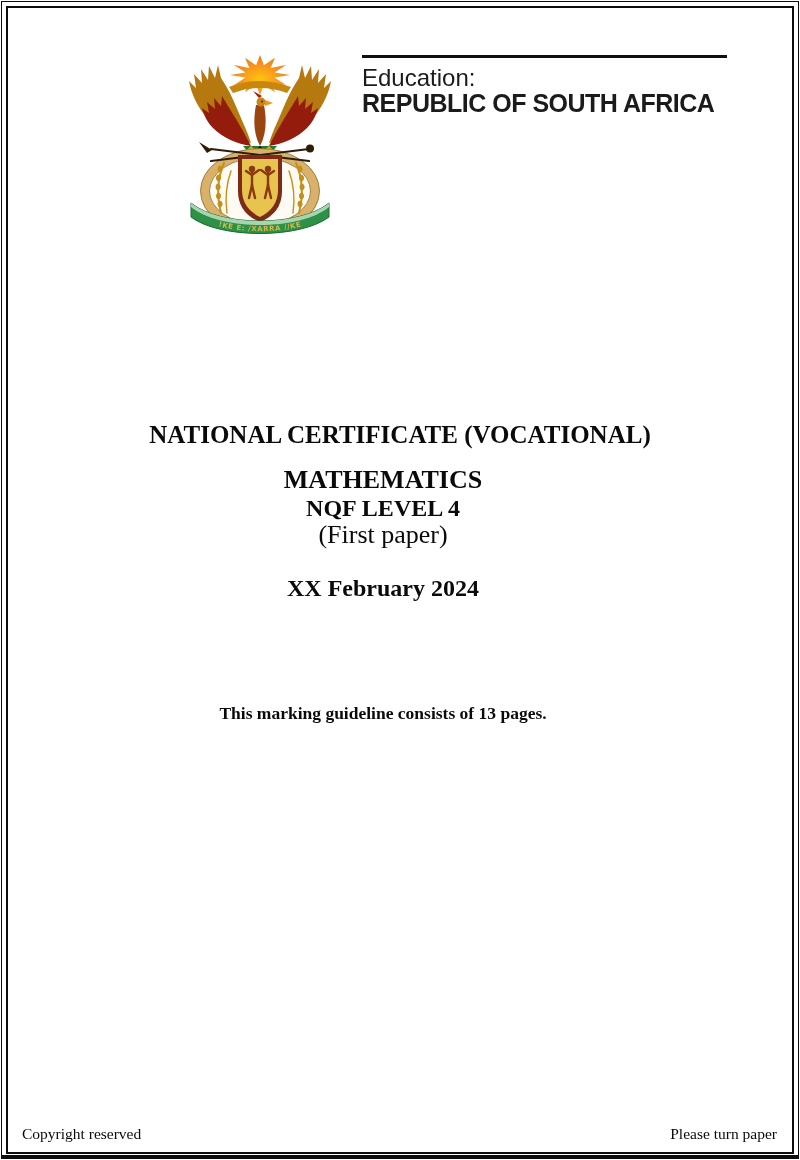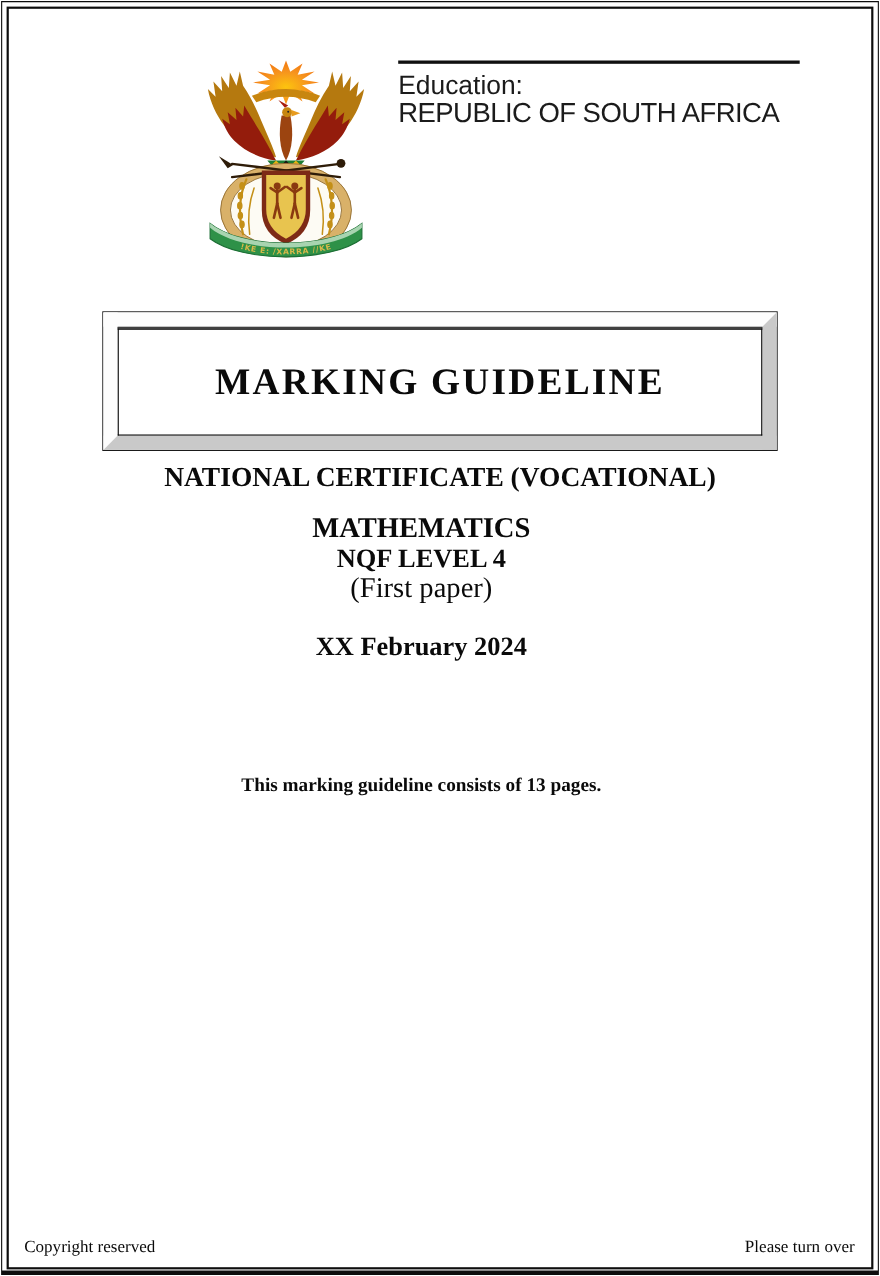--- a/index.html
+++ b/index.html
@@ -10,21 +10,21 @@
   
   .frame-outer { position:absolute; inset:1px; border:1.5px solid #0d0d0d; border-bottom-width:4px; pointer-events:none; }
   .frame-inner { position:absolute; inset:6px; border:2px solid #0d0d0d; pointer-events:none; }
 
   
   .arms { position:absolute; left:175px; top:45px; width:170px; height:190px; overflow:visible; }
   .wordmark { position:absolute; left:362px; top:48px; width:372px; font-family:"Liberation Sans", sans-serif; color:#1b1b1b; }
   .brand { font-size:45px; line-height:44px; font-weight:400; letter-spacing:-0.5px; white-space:nowrap; }
   .brand-rule { margin-top:7px; width:365px; height:3px; background:#101010; }
   .dept { margin-top:8px; font-size:24px; line-height:24.5px; white-space:nowrap; }
-  .country { font-weight:normal; font-size:25px; letter-spacing:-0.5px; }
+  .country { font-weight:bold; font-size:25px; letter-spacing:-0.5px; }
 
   
   .title-box { position:absolute; left:93px; top:283px; width:614px; height:127px; box-sizing:border-box; border:1.5px solid #1a1a1a; background:#ffffff; }
   .bevel { width:100%; height:100%; box-sizing:border-box; border:13px solid; border-color:#fdfdfd #c9c9c9 #c9c9c9 #fdfdfd; }
   .box-core { width:100%; height:100%; box-sizing:border-box; border:1px solid #000; border-top:3px solid #3f3f3f; display:flex; align-items:center; justify-content:center; background:#fff; }
   .box-core h1 { margin:0; font-size:34px; font-weight:bold; letter-spacing:2px; white-space:nowrap; }
 
   
   .line { position:absolute; left:0; width:800px; text-align:center; white-space:nowrap; }
   .programme { top:421px; font-size:25px; font-weight:bold; }
@@ -142,32 +142,25 @@
   </svg>
 
   <div class="wordmark">
     <div class="brand-rule"></div>
     <div class="dept">
       <div>Education:</div>
       <div class="country">REPUBLIC OF SOUTH AFRICA</div>
     </div>
   </div>
 
-  <section class="title-box">
-    <div class="bevel">
-      <div class="box-core">
-        <h1>MARKING GUIDELINE</h1>
-      </div>
-    </div>
-  </section>
 
   <div class="line programme">NATIONAL CERTIFICATE (VOCATIONAL)</div>
   <div class="line subject">MATHEMATICS</div>
   <div class="line level">NQF LEVEL 4</div>
   <div class="line paper">(First paper)</div>
   <div class="line exam-date">XX February 2024</div>
   <div class="line pages-note">This marking guideline consists of 13 pages.</div>
 
   <footer class="page-footer">
     <span>Copyright reserved</span>
-    <span>Please turn over</span>
+    <span>Please turn paper</span>
   </footer>
 </div>
 
 </body></html>

